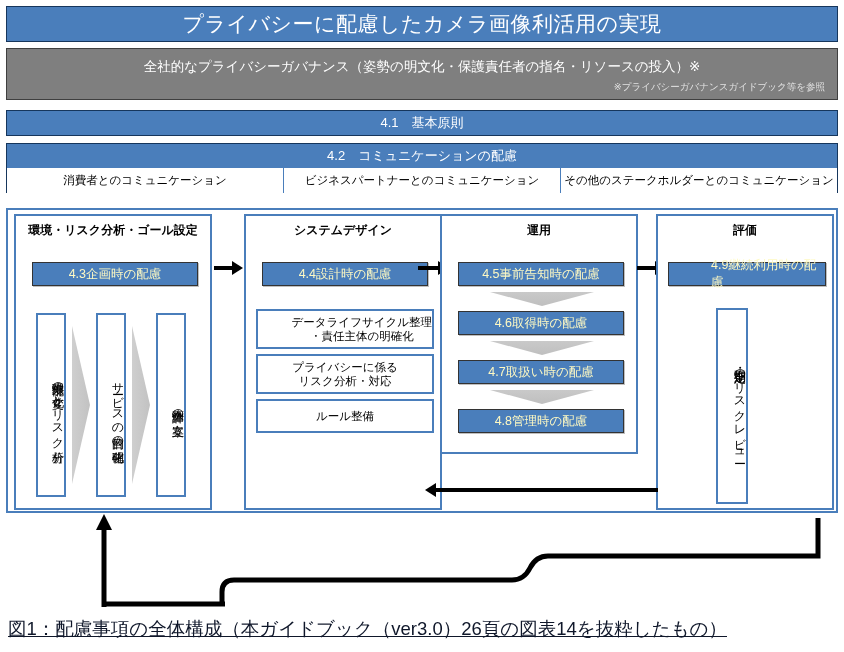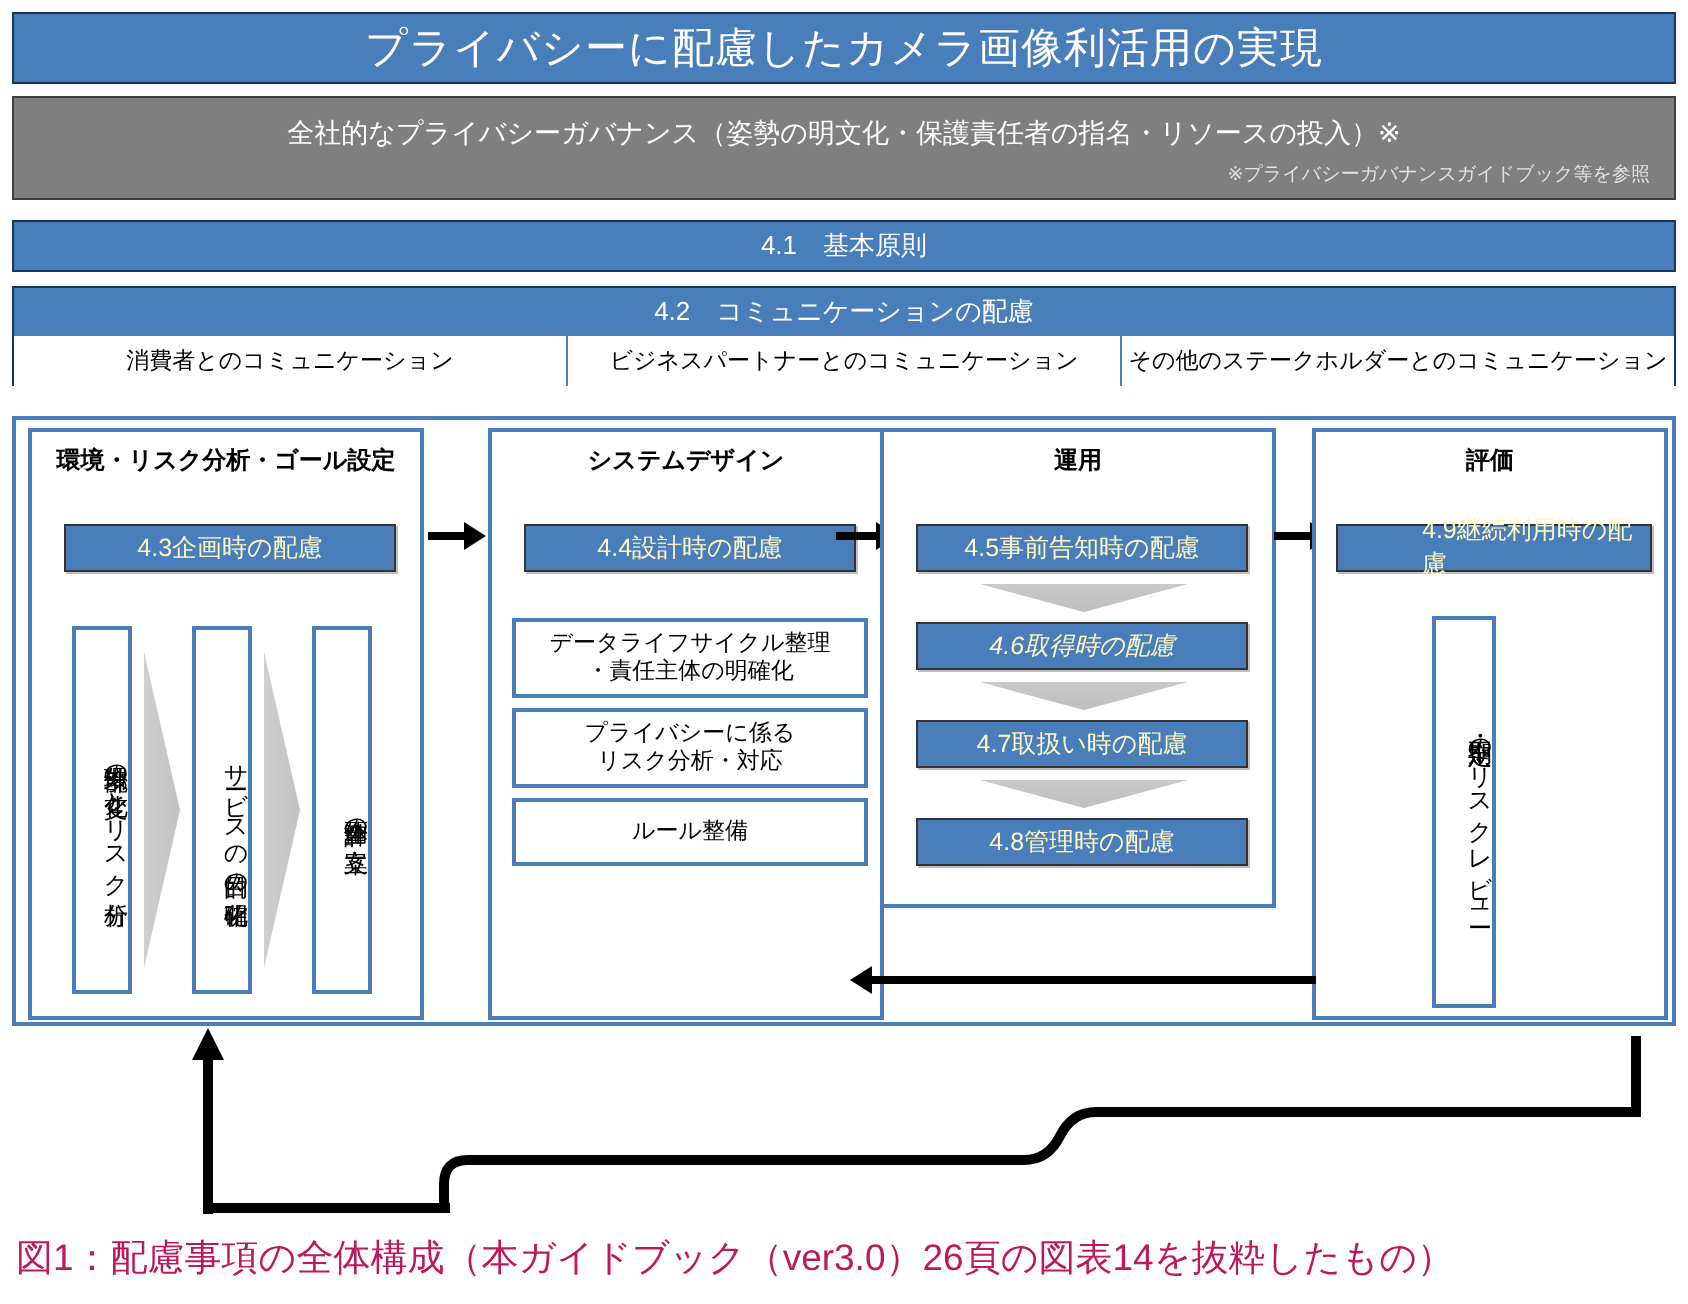--- a/index.html
+++ b/index.html
@@ -100,21 +100,21 @@
     border-left:11px solid #000;
   }
   .arrow-head-l{
     position:absolute;width:0;height:0;
     border-top:7px solid transparent;border-bottom:7px solid transparent;
     border-right:11px solid #000;
   }
 
   #caption{
     position:absolute;left:8px;top:616px;width:828px;
-    font-size:18.5px;color:#be185d;white-space:nowrap;
+    font-size:18.5px;color:#0f172a;white-space:nowrap;text-decoration:underline;
   }
 </style>
 </head>
 <body>
 
 <div id="root">
 
   <div id="gov-band" class="band gray">
     <div id="gov-main">全社的なプライバシーガバナンス（姿勢の明文化・保護責任者の指名・リソースの投入）※</div>
     <div id="gov-note">※プライバシーガバナンスガイドブック等を参照</div>
@@ -170,21 +170,21 @@
 
     <div class="arrow-h" style="left:206px;top:56px;width:20px;"></div>
     <div class="arrow-head-r" style="left:224px;top:51px;"></div>
 
     <div class="column" style="left:236px;top:4px;width:198px;height:296px;">
       <div class="col-title">システムデザイン</div>
       <div class="phase" style="left:16px;top:46px;width:166px;height:24px;">
         <span>4.4設計時の配慮</span>
       </div>
 
-      <div class="subbox" style="left:10px;top:93px;width:178px;height:40px;white-space:pre-line;">
+      <div class="subbox" style="left:10px;top:93px;width:178px;height:40px;white-space:pre-line;justify-content:flex-end;">
         <span>データライフサイクル整理
 ・責任主体の明確化</span>
       </div>
       <div class="subbox" style="left:10px;top:138px;width:178px;height:40px;white-space:pre-line;">
         <span>プライバシーに係る
 リスク分析・対応</span>
       </div>
       <div class="subbox" style="left:10px;top:183px;width:178px;height:34px;white-space:pre-line;">
         <span>ルール整備</span>
       </div>
@@ -194,21 +194,21 @@
     <div class="arrow-head-r" style="left:430px;top:51px;"></div>
 
     <div class="column" style="left:432px;top:4px;width:198px;height:240px;">
       <div class="col-title">運用</div>
 
       <div class="phase" style="left:16px;top:46px;width:166px;height:24px;">
         <span>4.5事前告知時の配慮</span>
       </div>
       <div class="chev" style="left:48px;top:76px;width:104px;height:14px;"></div>
 
-      <div class="phase" style="left:16px;top:95px;width:166px;height:24px;font-style:italic;">
+      <div class="phase" style="left:16px;top:95px;width:166px;height:24px;">
         <span>4.6取得時の配慮</span>
       </div>
       <div class="chev" style="left:48px;top:125px;width:104px;height:14px;"></div>
 
       <div class="phase" style="left:16px;top:144px;width:166px;height:24px;">
         <span>4.7取扱い時の配慮</span>
       </div>
       <div class="chev" style="left:48px;top:174px;width:104px;height:14px;"></div>
 
       <div class="phase" style="left:16px;top:193px;width:166px;height:24px;">

